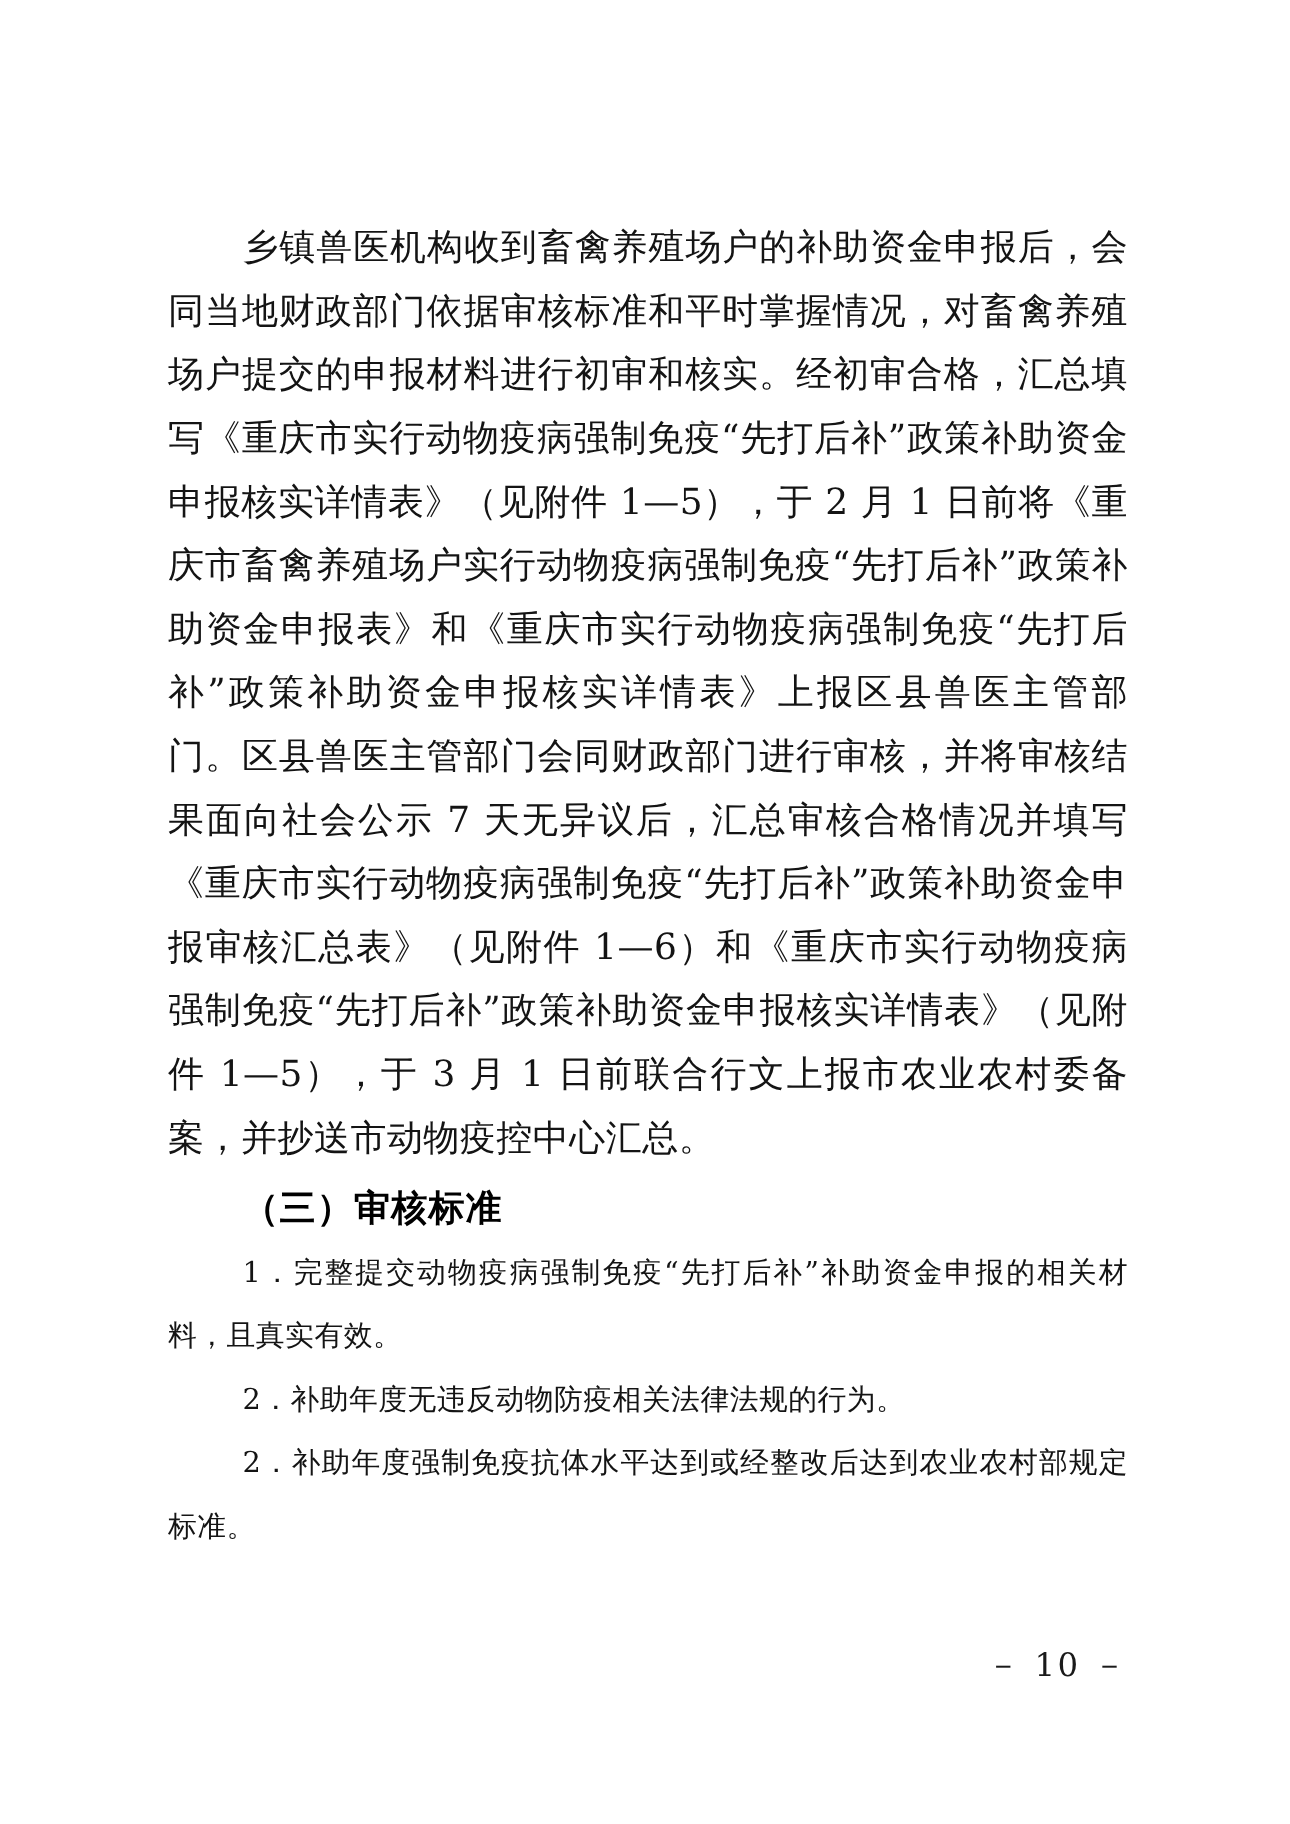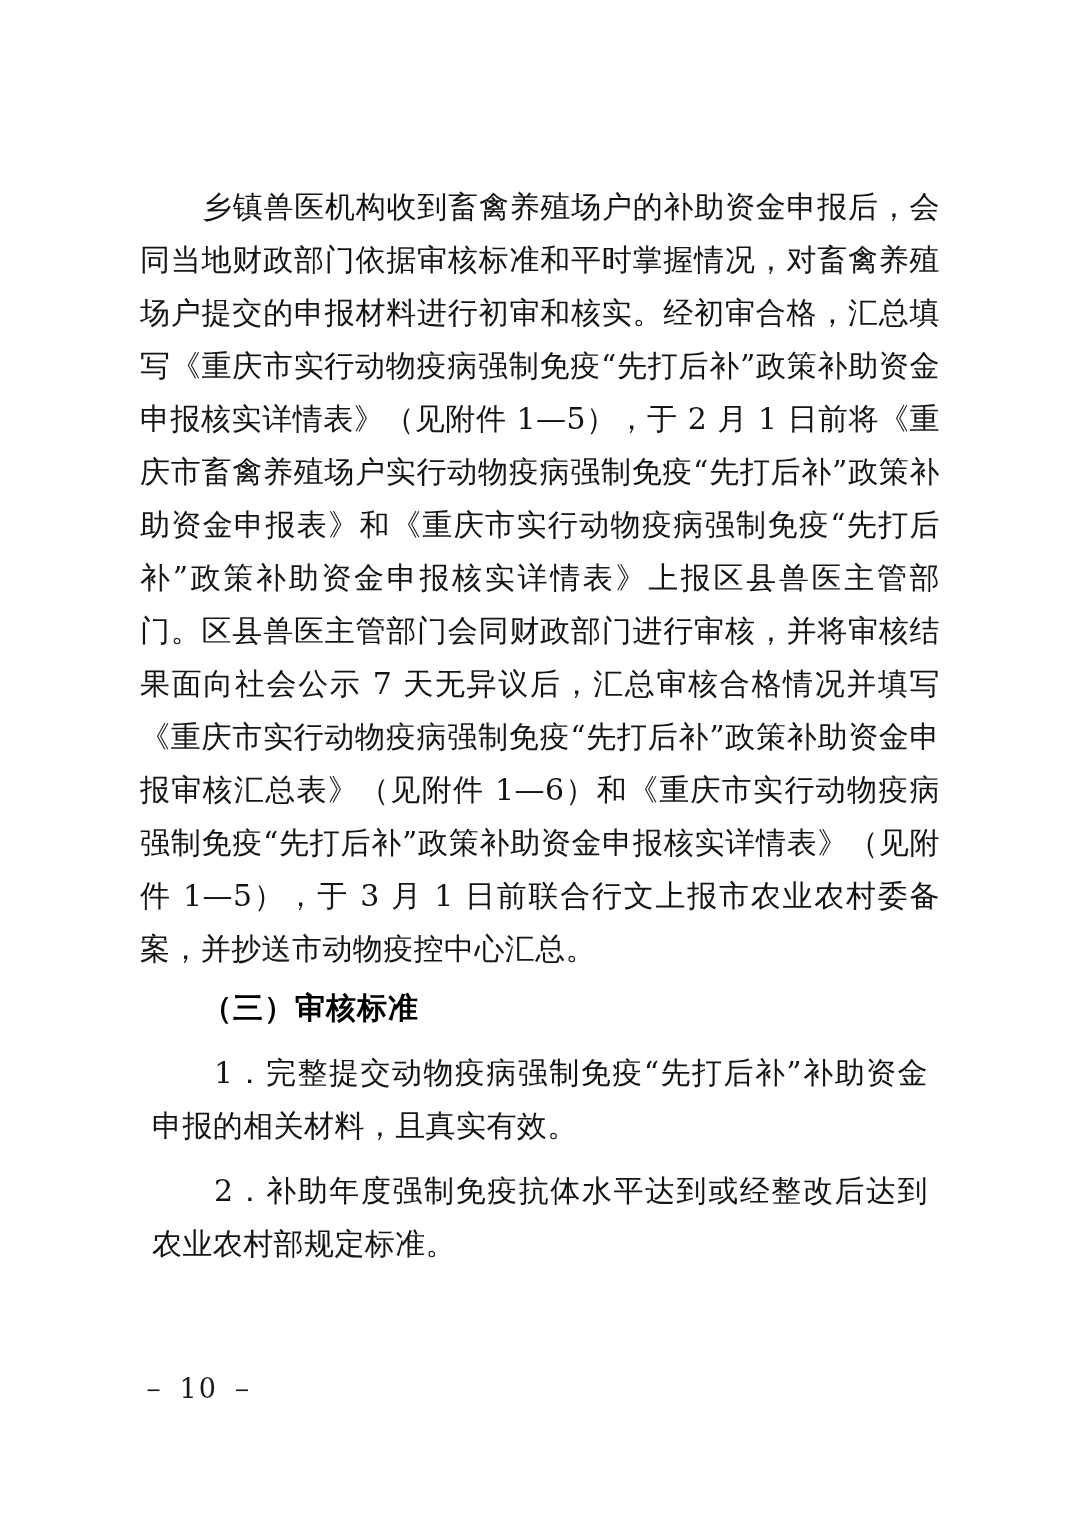--- a/index.html
+++ b/index.html
@@ -63,65 +63,66 @@
     line-height: 53px;
     font-weight: 700;
     text-indent: 62px;
     margin: 0;
     letter-spacing: 1px;
     color: #000000;
   }
 
   .item {
     font-family: "DejaVu Serif", "Liberation Serif", serif;
-    font-size: 30px;
+    font-size: 24px;
     line-height: 53px;
     text-align: justify;
     text-justify: inter-character;
     text-align-last: left;
     text-indent: 62px;
-    margin: 12px;
+    margin: 0;
     letter-spacing: 0.4px;
     color: #141414;
   }
 
   .item.wrap {
     text-align-last: left;
   }
 
   .spacer-sm { height: 6px; }
 
   .footer {
     position: absolute;
     left: 140px;
     top: 1372px;
     width: 800px;
     font-family: "DejaVu Serif", "Liberation Serif", serif;
     font-size: 27px;
     line-height: 34px;
     color: #1a1a1a;
     letter-spacing: 2px;
-    text-align: left;
+    text-align: right;
   }
 </style>
 </head>
 <body>
 
 <div class="page">
 
   <div class="content">
 
     <p class="para indent flow">乡镇兽医机构收到畜禽养殖场户的补助资金申报后，会同当地财政部门依据审核标准和平时掌握情况，对畜禽养殖场户提交的申报材料进行初审和核实。经初审合格，汇总填写《重庆市实行动物疫病强制免疫“先打后补”政策补助资金申报核实详情表》（见附件 1—5），于 2 月 1 日前将《重庆市畜禽养殖场户实行动物疫病强制免疫“先打后补”政策补助资金申报表》和《重庆市实行动物疫病强制免疫“先打后补”政策补助资金申报核实详情表》上报区县兽医主管部门。区县兽医主管部门会同财政部门进行审核，并将审核结果面向社会公示 7 天无异议后，汇总审核合格情况并填写《重庆市实行动物疫病强制免疫“先打后补”政策补助资金申报审核汇总表》（见附件 1—6）和《重庆市实行动物疫病强制免疫“先打后补”政策补助资金申报核实详情表》（见附件 1—5），于 3 月 1 日前联合行文上报市农业农村委备案，并抄送市动物疫控中心汇总。</p>
 
     <div class="spacer-sm"></div>
 
     <p class="heading">（三）审核标准</p>
 
     <p class="item wrap">1．完整提交动物疫病强制免疫“先打后补”补助资金申报的相关材料，且真实有效。</p>
 
+    <p class="item wrap">2．补助年度无违反动物防疫相关法律法规的行为。</p>
 
 
     <p class="item wrap">2．补助年度强制免疫抗体水平达到或经整改后达到农业农村部规定标准。</p>
 
 
   </div>
 
   <div class="footer">－ 10 －</div>
 
 </div>

